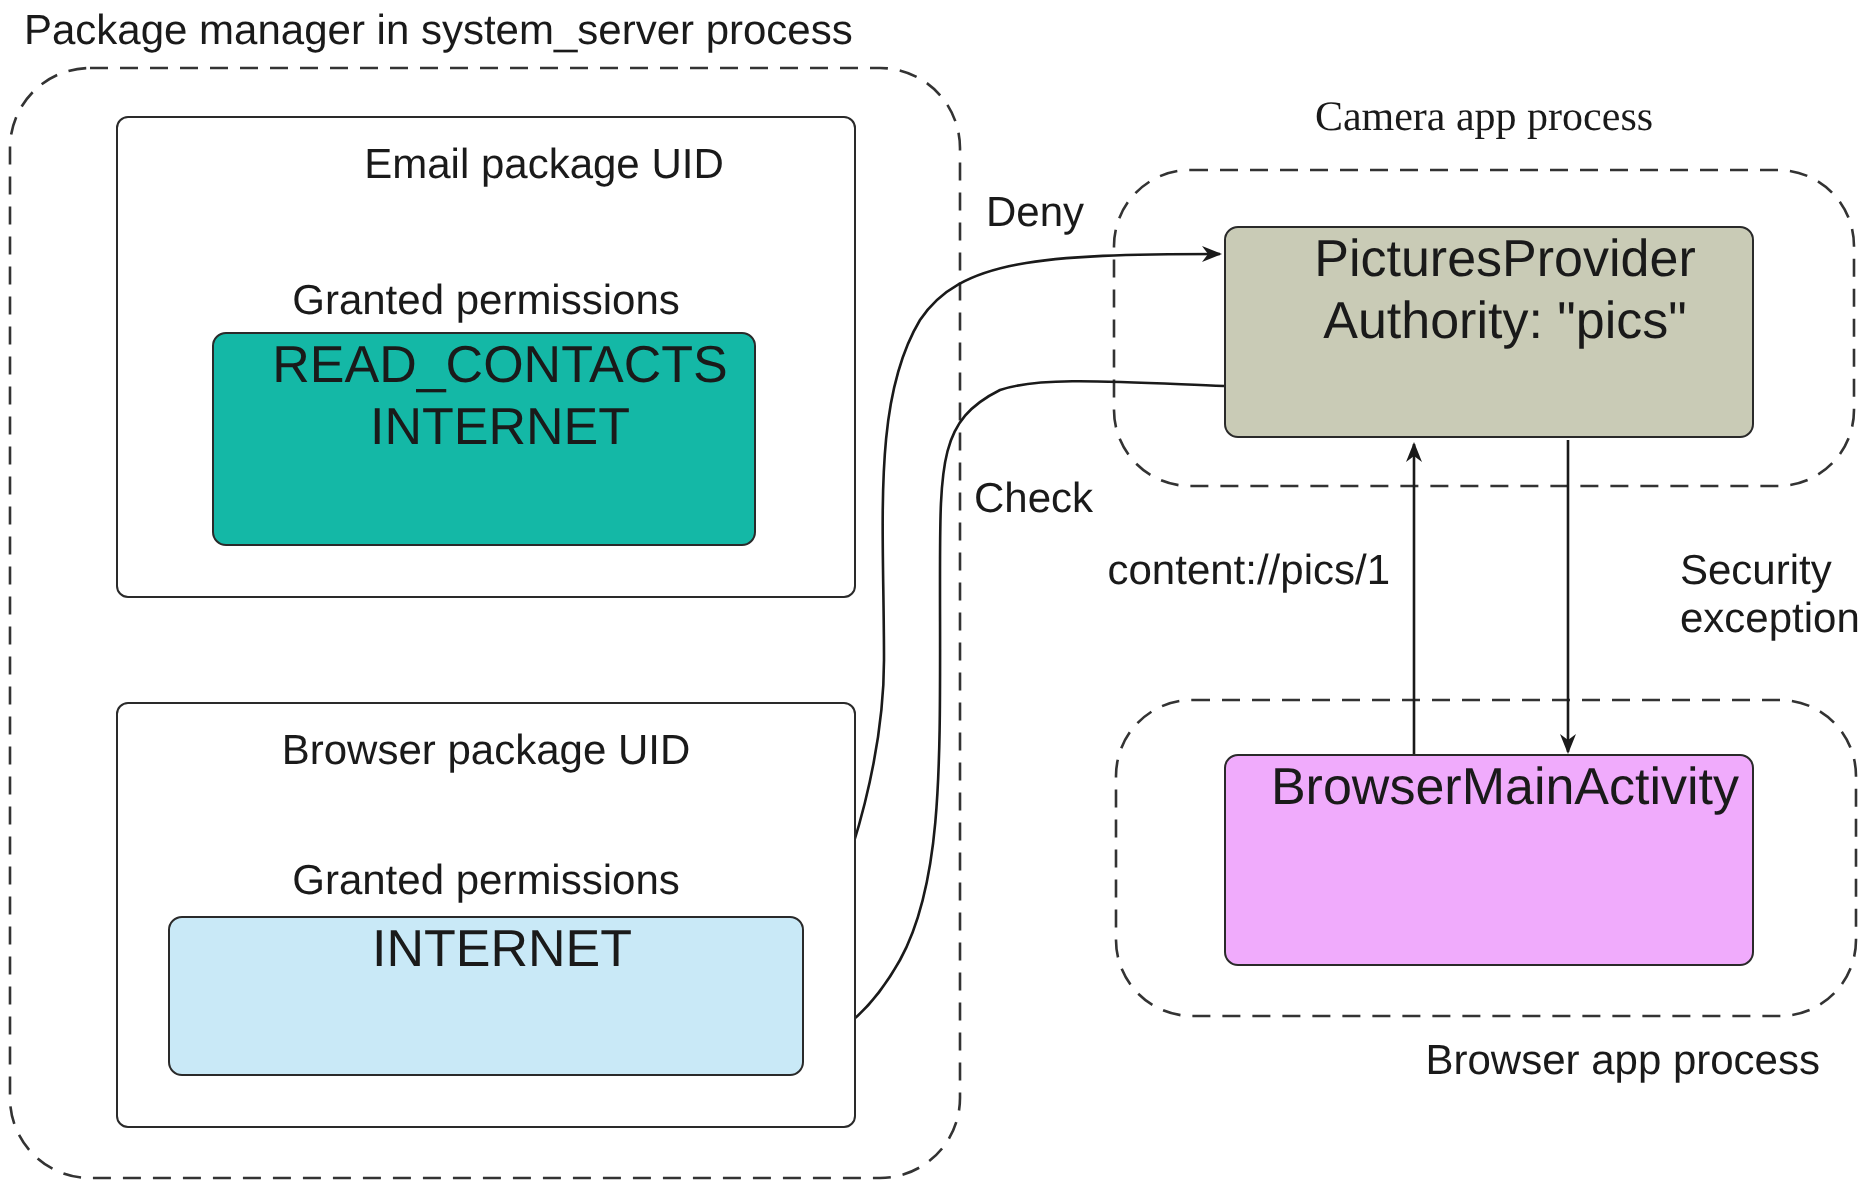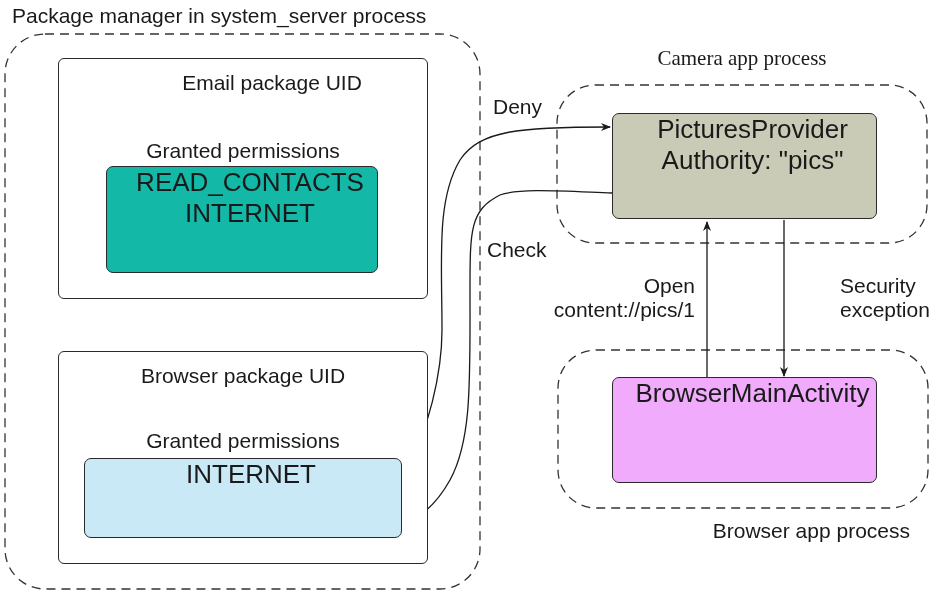--- a/index.html
+++ b/index.html
@@ -67,19 +67,18 @@
   </div>
 </div>
 
 <div class="box" style="left:612px; top:377px; width:265px; height:106px; background:#f0abfc;">
   <span>BrowserMainActivity</span>
 </div>
 
 <div class="lbl" style="left:493px; top:95px;">Deny</div>
 <div class="lbl" style="left:487px; top:238px;">Check</div>
 <div class="lbl" style="left:520px; top:274px; width:175px; text-align:right;">
-  <span style="display:block">Open</span>
   <span style="display:block">content://pics/1</span>
 </div>
 <div class="lbl" style="left:840px; top:274px;">
   <span style="display:block">Security</span>
   <span style="display:block">exception</span>
 </div>
 
 </body></html>

